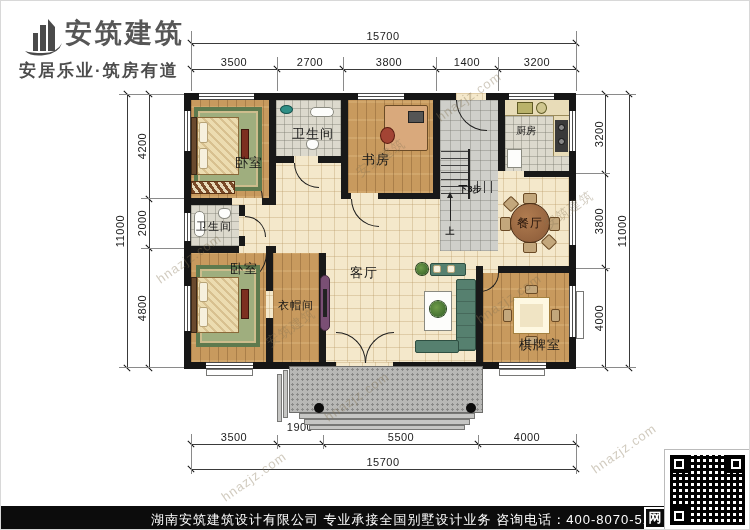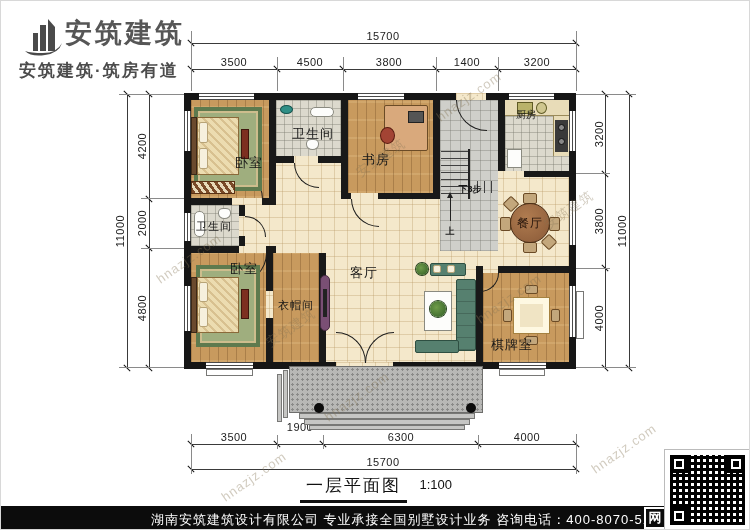--- a/index.html
+++ b/index.html
@@ -77,55 +77,55 @@
 
 <div class="canvas">
 
   <svg class="abs" style="left:20px;top:12px" width="44" height="46" viewBox="0 0 44 46">
     <path d="M4 38 Q10 44 24 42 Q38 40 41 30 Q36 40 22 40 Q10 40 4 38 Z" fill="#4a4a4a"></path>
     <rect x="12" y="20" width="5" height="18" fill="#4a4a4a"></rect>
     <rect x="19" y="12" width="6" height="26" fill="#4a4a4a"></rect>
     <path d="M27 38 L27 6 L34 14 L34 38 Z" fill="#4a4a4a"></path>
   </svg>
   <div class="brand-name">安筑建筑</div>
-  <div class="tagline">安筑建筑·筑房有道</div>
+  <div class="tagline">安居乐业·筑房有道</div>
 
   <div class="dline" style="left:190px;top:42px;width:385px;height:1px"></div>
   <span class="tick" style="left:190px;top:42px"></span>
   <span class="tick" style="left:575px;top:42px"></span>
   <span class="dlabel" style="left:382px;top:41px">15700</span>
 
   <div class="dline" style="left:190px;top:68px;width:385px;height:1px"></div>
   <span class="tick" style="left:190px;top:68px"></span>
   <span class="tick" style="left:276px;top:68px"></span>
   <span class="tick" style="left:342px;top:68px"></span>
   <span class="tick" style="left:435px;top:68px"></span>
   <span class="tick" style="left:497px;top:68px"></span>
   <span class="tick" style="left:575px;top:68px"></span>
   <span class="dlabel" style="left:233px;top:67px">3500</span>
-  <span class="dlabel" style="left:309px;top:67px">4500</span>
+  <span class="dlabel" style="left:309px;top:67px">2700</span>
   <span class="dlabel" style="left:388px;top:67px">3800</span>
   <span class="dlabel" style="left:466px;top:67px">1400</span>
   <span class="dlabel" style="left:536px;top:67px">3200</span>
   <div class="wit" style="left:190px;top:30px;width:1px;height:60px"></div>
   <div class="wit" style="left:575px;top:30px;width:1px;height:60px"></div>
   <div class="wit" style="left:276px;top:56px;width:1px;height:34px"></div>
   <div class="wit" style="left:342px;top:56px;width:1px;height:34px"></div>
   <div class="wit" style="left:435px;top:56px;width:1px;height:34px"></div>
   <div class="wit" style="left:497px;top:56px;width:1px;height:34px"></div>
 
   <div class="dline" style="left:190px;top:443px;width:385px;height:1px"></div>
   <span class="tick" style="left:190px;top:443px"></span>
   <span class="tick" style="left:276px;top:443px"></span>
   <span class="tick" style="left:322px;top:443px"></span>
   <span class="tick" style="left:477px;top:443px"></span>
   <span class="tick" style="left:575px;top:443px"></span>
   <span class="dlabel" style="left:233px;top:442px">3500</span>
   <span class="dlabel" style="left:299px;top:432px">1900</span>
-  <span class="dlabel" style="left:400px;top:442px">6300</span>
+  <span class="dlabel" style="left:400px;top:442px">5500</span>
   <span class="dlabel" style="left:526px;top:442px">4000</span>
   <div class="dline" style="left:190px;top:468px;width:385px;height:1px"></div>
   <span class="tick" style="left:190px;top:468px"></span>
   <span class="tick" style="left:575px;top:468px"></span>
   <span class="dlabel" style="left:382px;top:467px">15700</span>
   <div class="wit" style="left:190px;top:433px;width:1px;height:40px"></div>
   <div class="wit" style="left:575px;top:433px;width:1px;height:40px"></div>
   <div class="wit" style="left:276px;top:434px;width:1px;height:14px"></div>
   <div class="wit" style="left:322px;top:434px;width:1px;height:14px"></div>
   <div class="wit" style="left:477px;top:434px;width:1px;height:14px"></div>
@@ -286,27 +286,27 @@
 
     <div class="fur tan" style="left:341px;top:192px;width:13px;height:9px"></div>
     <div class="fur tan" style="left:341px;top:243px;width:13px;height:9px"></div>
     <div class="fur tan" style="left:319px;top:216px;width:9px;height:13px"></div>
     <div class="fur tan" style="left:367px;top:216px;width:9px;height:13px"></div>
     <div class="fur" style="left:329px;top:204px;width:37px;height:37px;background:#f0e4c4;border:1px solid #a5813f;box-shadow:inset 0 0 0 6px rgba(255,250,230,.9)"></div>
 
     <span class="rlabel" style="left:65px;top:70px">卧室</span>
     <span class="rlabel" style="left:129px;top:41px">卫生间</span>
     <span class="rlabel" style="left:192px;top:67px">书房</span>
-    <span class="rlabel sm" style="left:342px;top:22px">厨房</span>
+    <span class="rlabel sm" style="left:342px;top:38px">厨房</span>
     <span class="rlabel" style="left:346px;top:130px;font-size:12px;color:#24130a">餐厅</span>
     <span class="rlabel" style="left:30px;top:133px;font-size:11px">卫生间</span>
     <span class="rlabel" style="left:60px;top:176px">卧室</span>
     <span class="rlabel" style="left:112px;top:212px;font-size:11px">衣帽间</span>
     <span class="rlabel" style="left:180px;top:180px">客厅</span>
-    <span class="rlabel" style="left:328px;top:252px">棋牌室</span>
+    <span class="rlabel" style="left:356px;top:252px">棋牌室</span>
   </div>
 
   <div class="porch"></div>
   <div class="step" style="left:298px;top:412px;width:176px;height:6px"></div>
   <div class="step" style="left:303px;top:418px;width:166px;height:6px"></div>
   <div class="step" style="left:308px;top:424px;width:156px;height:5px"></div>
   <div class="step" style="left:282px;top:369px;width:5px;height:48px"></div>
   <div class="step" style="left:276px;top:373px;width:5px;height:48px"></div>
   <div class="column" style="left:313px;top:402px"></div>
   <div class="column" style="left:465px;top:402px"></div>
@@ -317,24 +317,20 @@
   <span class="wm" style="left:150px;top:250px">hnazjz.com</span>
   <span class="wm" style="left:262px;top:318px">安筑建筑</span>
   <span class="wm" style="left:318px;top:388px">hnazjz.com</span>
   <span class="wm" style="left:352px;top:148px">安筑建筑</span>
   <span class="wm" style="left:430px;top:88px">hnazjz.com</span>
   <span class="wm" style="left:470px;top:290px">hnazjz.com</span>
   <span class="wm" style="left:540px;top:200px">安筑建筑</span>
   <span class="wm" style="left:585px;top:440px">hnazjz.com</span>
   <span class="wm" style="left:215px;top:468px">hnazjz.com</span>
 
-  <div class="title-wrap">
-    <span class="title-name">一层平面图</span>
-    <span class="title-scale">1:100</span>
-  </div>
 
   <div class="footer">
     <span class="t" style="left:150px">湖南安筑建筑设计有限公司  专业承接全国别墅设计业务  咨询电话：400-8070-511</span>
   </div>
   <div class="webbox">网</div>
   <div class="qr">
     <div class="qr-noise"></div>
     <div class="finder" style="left:5px;top:5px"></div>
     <div class="finder" style="right:5px;top:5px"></div>
     <div class="finder" style="left:5px;bottom:5px"></div>

